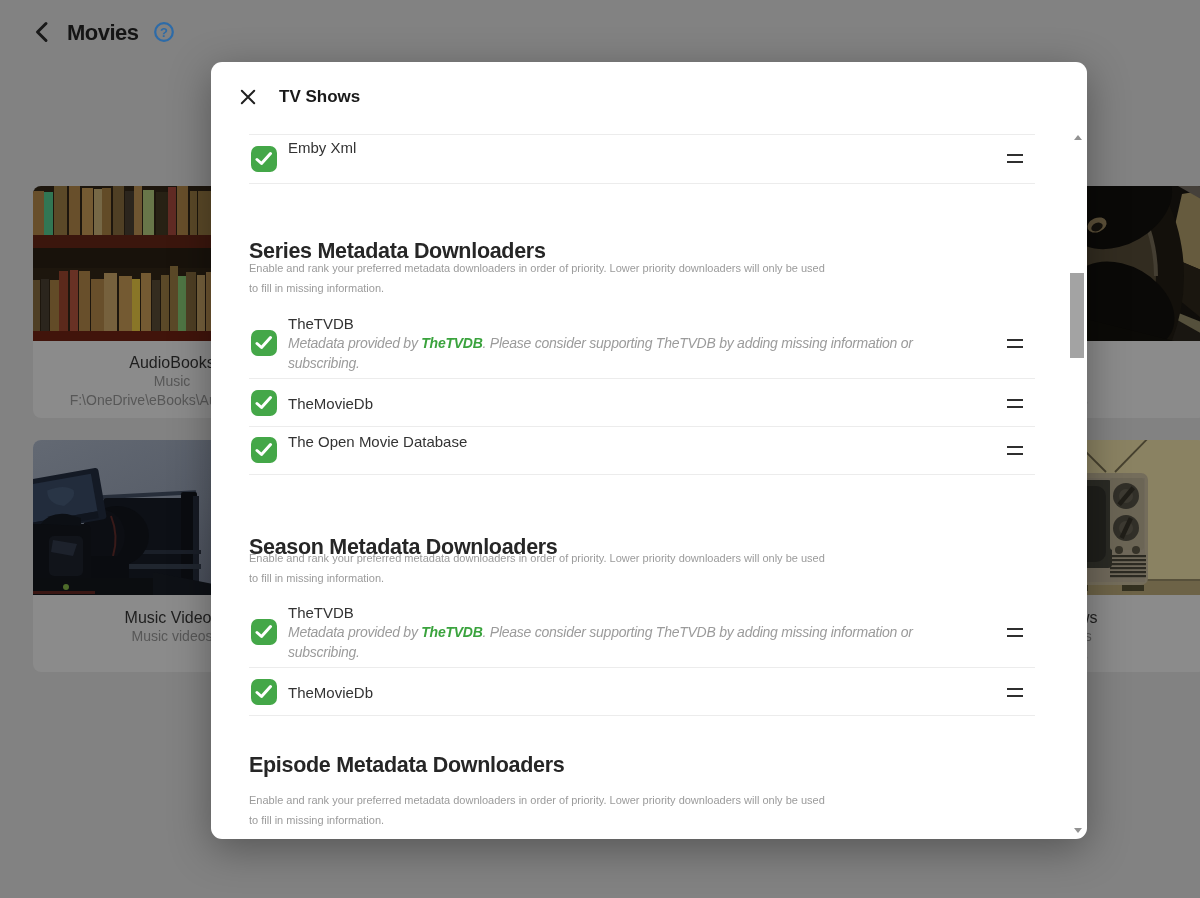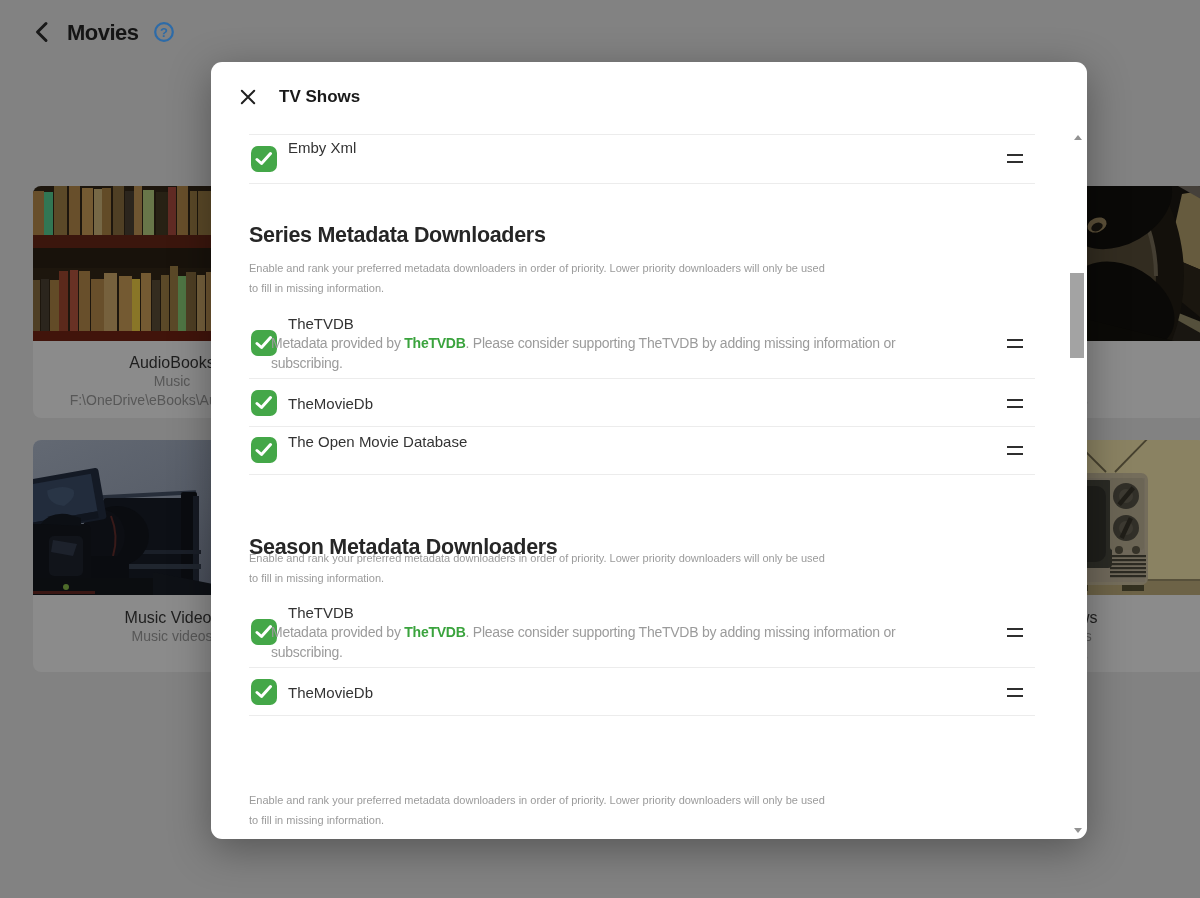--- a/index.html
+++ b/index.html
@@ -16,21 +16,21 @@
   .ct2 { font-size:14px; color:#575757; line-height:17px;text-align:center; }
   
   #modal { position:absolute; left:211px; top:62px; width:876px; height:777px; background:#ffffff; border-radius:11px; box-shadow:0 10px 40px rgba(0,0,0,.35); }
   #modal .ttl { position:absolute; left:68px; top:23px; font-size:17px; font-weight:700; color:#191919; line-height:24px; }
   .div { position:absolute; left:38px; width:786px; height:1px; background:#ececec; }
   .h2 { position:absolute; left:38px; font-size:21.5px; font-weight:700; color:#262626; line-height:27px; letter-spacing:-0.3px; }
   .para { position:absolute; left:38px; width:790px; font-size:11px; color:#9b9b9b; line-height:20px; }
   .cb { position:absolute; left:40px; width:26px; height:26px; background:#44a748; border-radius:7px; }
   .cb svg { position:absolute; left:4px; top:5px; }
   .lbl { position:absolute; left:77px; font-size:15px; color:#333333; line-height:19px; }
-  .desc { position:absolute; left:60px; font-size:14px; color:#9b9b9b; line-height:19.5px; letter-spacing:-0.25px; }
+  .desc { position:absolute; left:77px; font-size:14px; color:#9b9b9b; line-height:19.5px; letter-spacing:-0.25px;font-style:italic; }
   .desc b { color:#3aa33d; }
   .drag { position:absolute; left:796px; width:16px; height:9px; border-top:2.6px solid #2f2f2f; border-bottom:2.6px solid #2f2f2f; }
   .caret { position:absolute; width:0; height:0; border-left:4.5px solid transparent; border-right:4.5px solid transparent; }
 </style>
 </head>
 <body>
 
 <svg class="abs" style="left:33px;top:21px" width="17" height="22" viewBox="0 0 17 22">
   <path d="M13 2.5 L4.5 11 L13 19.5" fill="none" stroke="#191919" stroke-width="3" stroke-linecap="round" stroke-linejoin="round"></path>
 </svg>
@@ -228,21 +228,21 @@
   <div class="cb" style="top:84px;">
       <svg width="18" height="16" viewBox="0 0 18 16">
         <path d="M2 8.5 L6.5 12.5 L15.5 2.5" fill="none" stroke="#fff" stroke-width="3" stroke-linecap="round" stroke-linejoin="round"></path>
       </svg>
     </div>
   <div class="lbl" style="top:76px;text-align:center;">Emby Xml</div>
   <div class="drag" style="top:92px;"></div>
 
   <div class="div" style="top:121px;"></div>
 
-  <h2 class="h2" style="top:160px;">Series Metadata Downloaders</h2>
+  <h2 class="h2" style="top:176px;">Series Metadata Downloaders</h2>
   <div class="para" style="top:196px;">Enable and rank your preferred metadata downloaders in order of priority. Lower priority downloaders will only be used<br>to fill in missing information.</div>
 
   <div class="lbl" style="top:252px;">TheTVDB</div>
   <div class="cb" style="top:268px;">
       <svg width="18" height="16" viewBox="0 0 18 16">
         <path d="M2 8.5 L6.5 12.5 L15.5 2.5" fill="none" stroke="#fff" stroke-width="3" stroke-linecap="round" stroke-linejoin="round"></path>
       </svg>
     </div>
   <div class="desc" style="top:272px;">Metadata provided by <b>TheTVDB</b>. Please consider supporting TheTVDB by adding missing information or<br>subscribing.</div>
   <div class="drag" style="top:277px;"></div>
@@ -286,18 +286,19 @@
   <div class="cb" style="top:617px;">
       <svg width="18" height="16" viewBox="0 0 18 16">
         <path d="M2 8.5 L6.5 12.5 L15.5 2.5" fill="none" stroke="#fff" stroke-width="3" stroke-linecap="round" stroke-linejoin="round"></path>
       </svg>
     </div>
   <div class="lbl" style="top:621px;">TheMovieDb</div>
   <div class="drag" style="top:626px;"></div>
 
   <div class="div" style="top:653px;"></div>
 
+  <h2 class="h2" style="top:690px;">Episode Metadata Downloaders</h2>
   <div class="para" style="top:728px;">Enable and rank your preferred metadata downloaders in order of priority. Lower priority downloaders will only be used<br>to fill in missing information.</div>
 
   <div class="caret" style="left:862.5px;top:72.5px;border-bottom:5px solid #929292;"></div>
   <div class="abs" style="left:859px;top:211px;width:14px;height:85px;background:#a3a3a3;"></div>
   <div class="caret" style="left:862.5px;top:766px;border-top:5px solid #929292;"></div>
 </div>
 
 </body></html>

